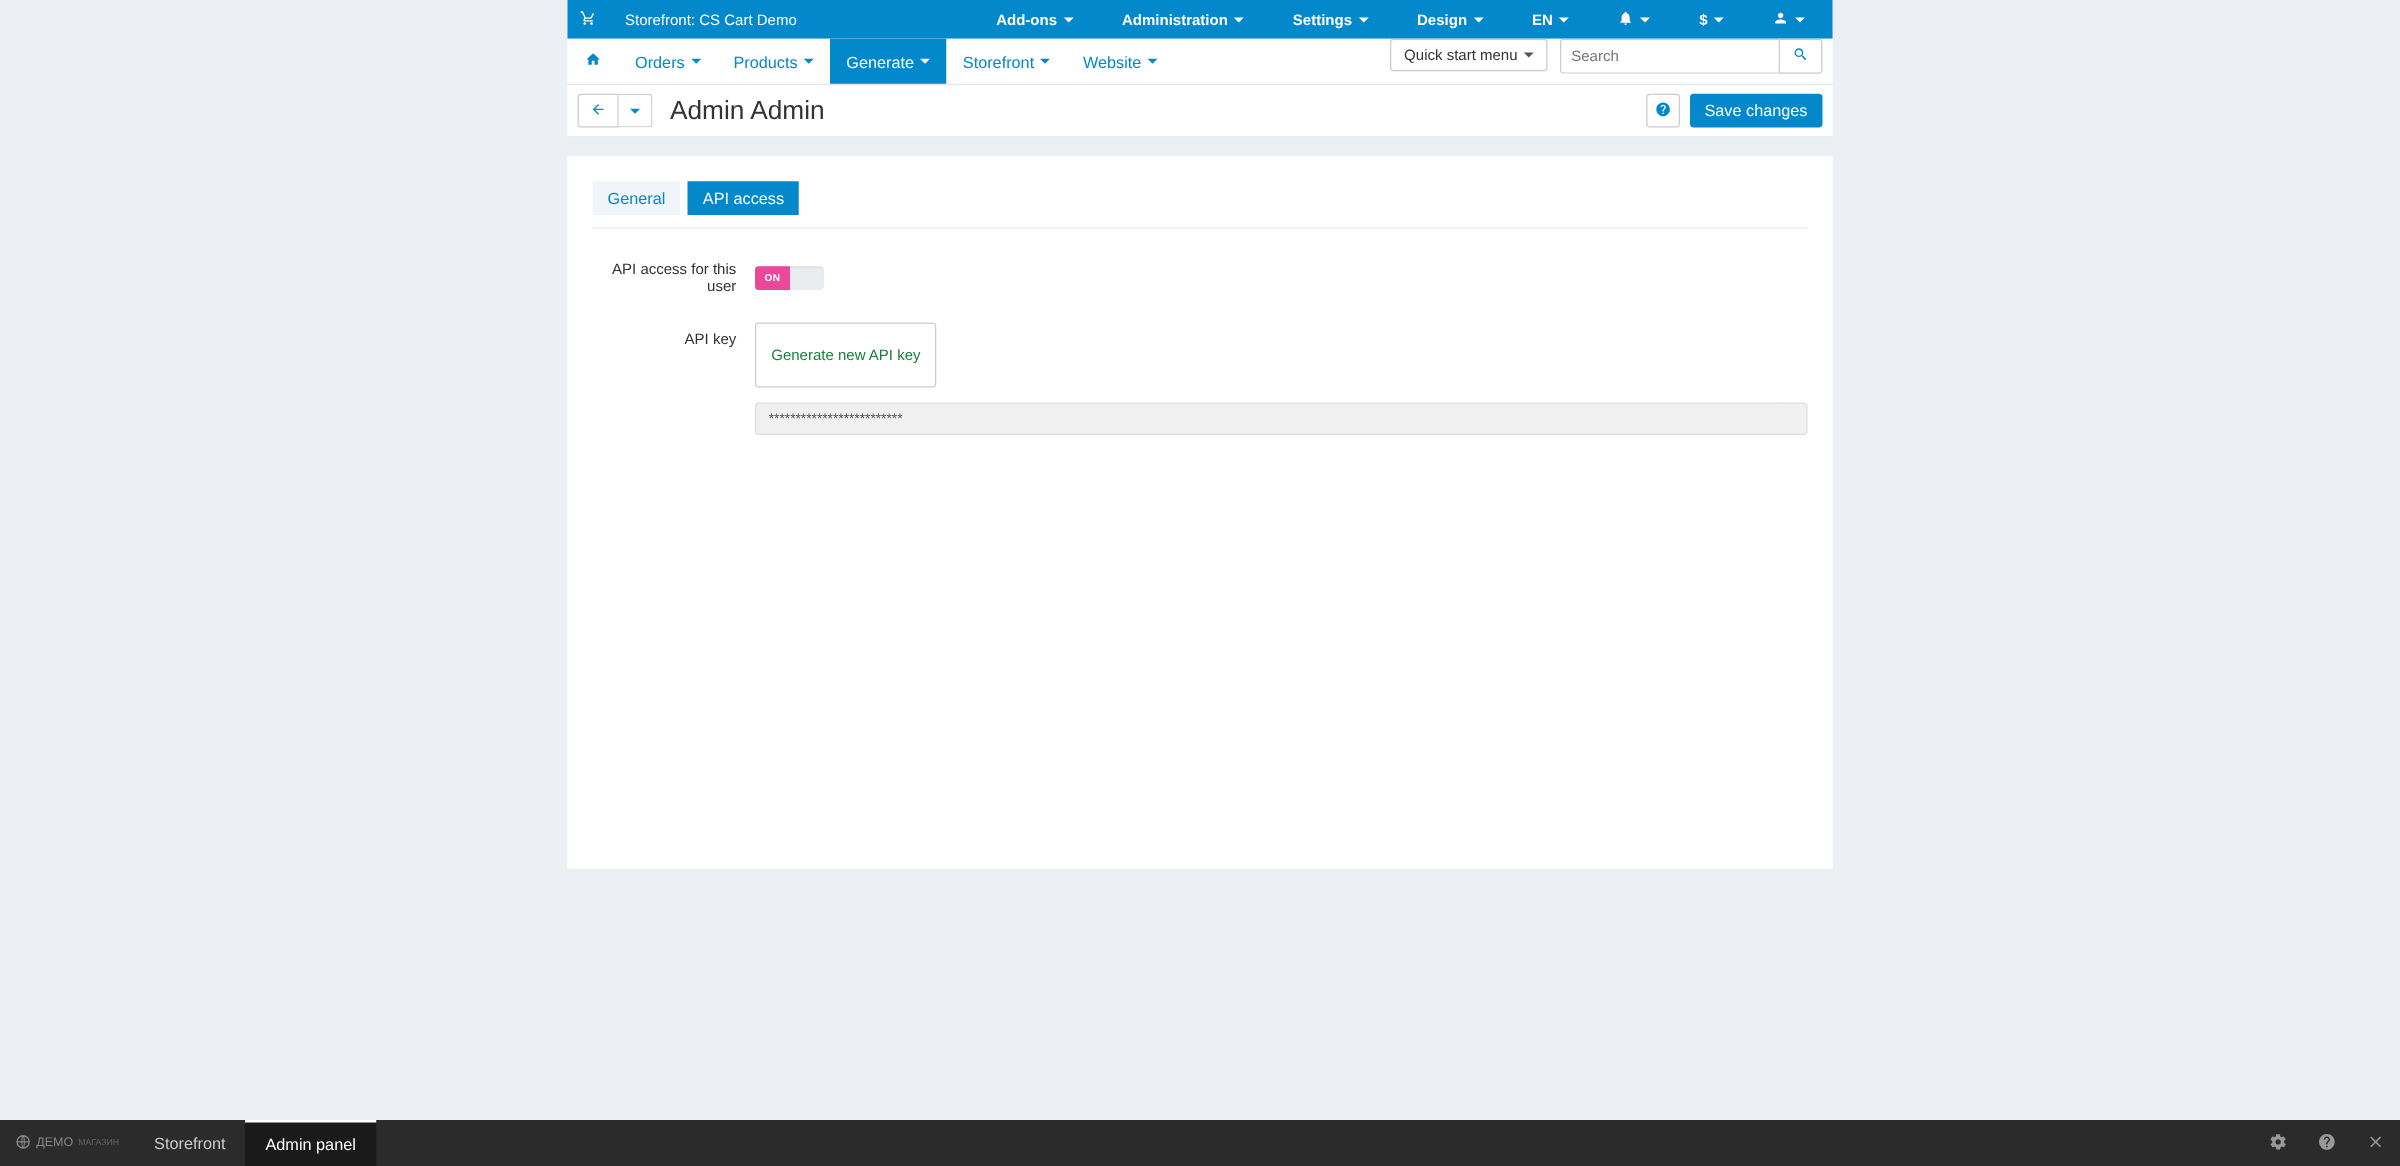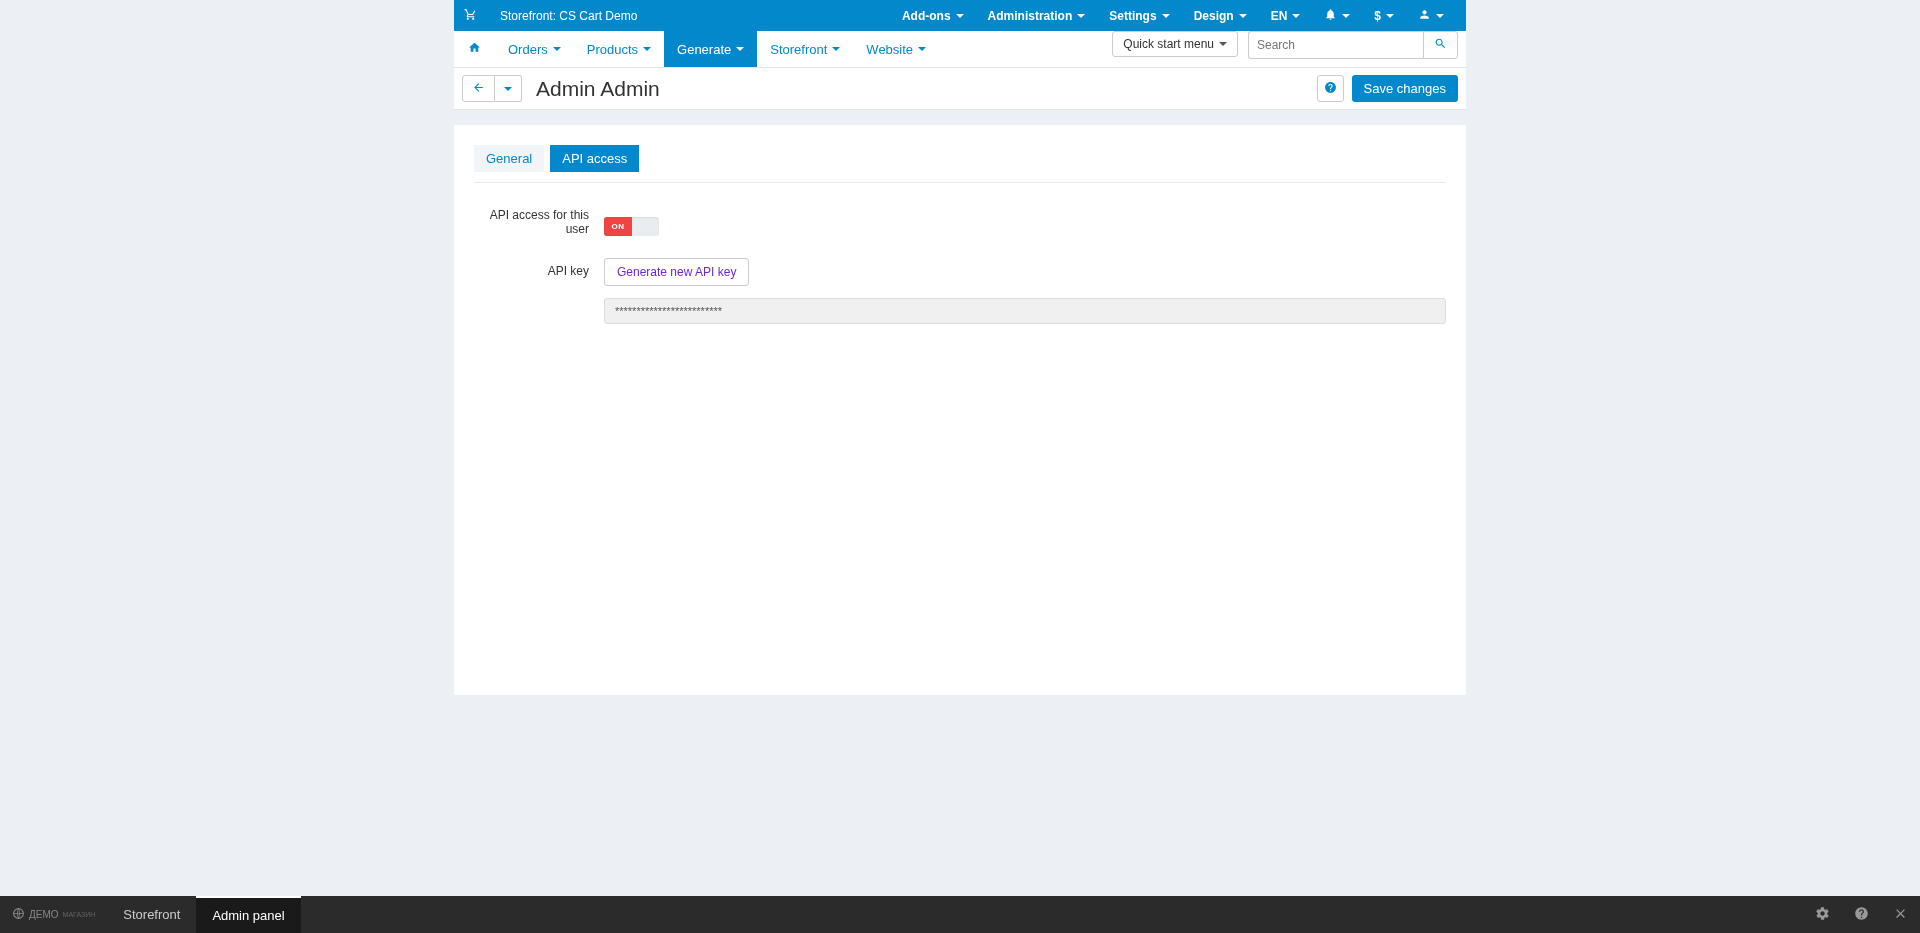--- a/index.html
+++ b/index.html
@@ -17,21 +17,21 @@
   background: #0388cc;
   color: #fff;
   height: 31px;
   display: flex;
   align-items: center;
   padding: 0 10px;
   width: 1012px;
   margin: 0 auto;
 }
 .topbar-left { display: flex; align-items: center; gap: 19px; }
-.topbar-right { margin-left: auto; display: flex; align-items: center; gap: 0; }
+.topbar-right { margin-left: auto; display: flex; align-items: center; gap: 15px; }
 .topbar-item {
   color: #fff;
   padding: 0 12px;
   height: 31px;
   display: flex;
   align-items: center;
   gap: 5px;
   font-size: 12px;
   cursor: pointer;
 }
@@ -157,55 +157,55 @@
   padding: 6px 12px;
   border-radius: 0;
   background: #f1f4f8;
   color: #0388cc;
   font-size: 13px;
   cursor: pointer;
 }
 .tab.active { background: #0388cc; color: #fff; }
 .divider { border-top: 1px solid #e6e9ed; margin-bottom: 25px; }
 
-.form-row { display: flex; align-items: flex-end; margin-bottom: 22px; }
+.form-row { display: flex; align-items: center; margin-bottom: 22px; }
 .form-label {
   width: 130px;
   text-align: right;
   padding-right: 15px;
   font-size: 12px;
   color: #333;
 }
 .form-control { flex: 1; }
 
 
 .toggle {
   width: 55px; height: 19px;
   background: #eaedef;
   border-radius: 3px;
   position: relative;
   cursor: pointer;
   box-shadow: inset 0 1px 2px rgba(0,0,0,0.08);
 }
 .toggle-on {
   width: 28px; height: 19px;
-  background: #ef4444;
+  background: #ec4899;
   border-radius: 3px 0 0 3px;
   color: #fff;
   font-size: 8px;
   font-weight: 700;
   display: flex; align-items: center; justify-content: center;
   letter-spacing: 0.5px;
 }
 
 .gen-btn {
   border: 1px solid #ccc;
   background: #fff;
-  color: #6d28d9;
-  padding: 6px 12px;
+  color: #15803d;
+  padding: 18px 12px;
   border-radius: 3px;
   font-size: 12px;
   cursor: pointer;
 }
 .key-box {
   margin-top: 12px;
   background: #f0f0f0;
   border: 1px solid #ddd;
   border-radius: 3px;
   padding: 6px 10px;

